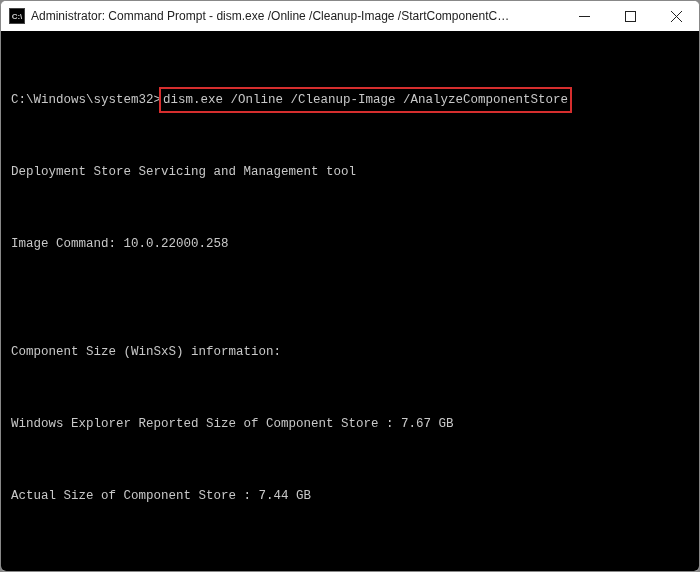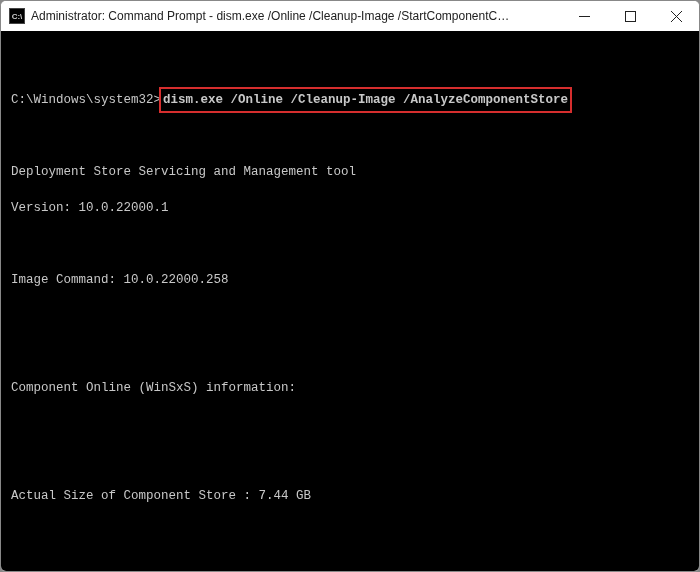--- a/index.html
+++ b/index.html
@@ -63,21 +63,20 @@
     padding: 6px 10px 10px 10px;
     white-space: pre;
     overflow: hidden;
     font-family: Consolas, "Courier New", monospace;
   }
   .line { white-space: pre; }
   .hl {
     outline: 2px solid #d62e2e;
     outline-offset: 0;
     padding: 4px 2px;
-    font-weight: bold;
   }
 </style>
 </head>
 <body>
 
 <div class="window">
 
   <div class="titlebar">
     <span class="titlebar-icon">C:\</span>
     <span class="titlebar-title">Administrator: Command Prompt - dism.exe  /Online /Cleanup-Image /StartComponentCleanup</span>
@@ -98,27 +97,27 @@
           <line x1="11" y1="0" x2="0" y2="11"></line>
         </svg>
     </span>
   </div>
 
   <div class="terminal">
 <div class="line"> </div>
 <div class="line"><span>C:\Windows\system32&gt;</span><span class="hl">dism.exe /Online /Cleanup-Image /AnalyzeComponentStore</span></div>
 <div class="line"> </div>
 <div class="line">Deployment Store Servicing and Management tool</div>
-<div class="line">Version: 10.0.22000.1</div>
 <div class="line"> </div>
 <div class="line">Image Command: 10.0.22000.258</div>
 <div class="line"> </div>
 <div class="line"> </div>
-<div class="line">Component Online (WinSxS) information:</div>
+<div class="line">Component Size (WinSxS) information:</div>
 <div class="line"> </div>
+<div class="line">Windows Explorer Reported Size of Component Store : 7.67 GB</div>
 <div class="line"> </div>
 <div class="line">Actual Size of Component Store : 7.44 GB</div>
 
 
 
 
 
 
 
 

